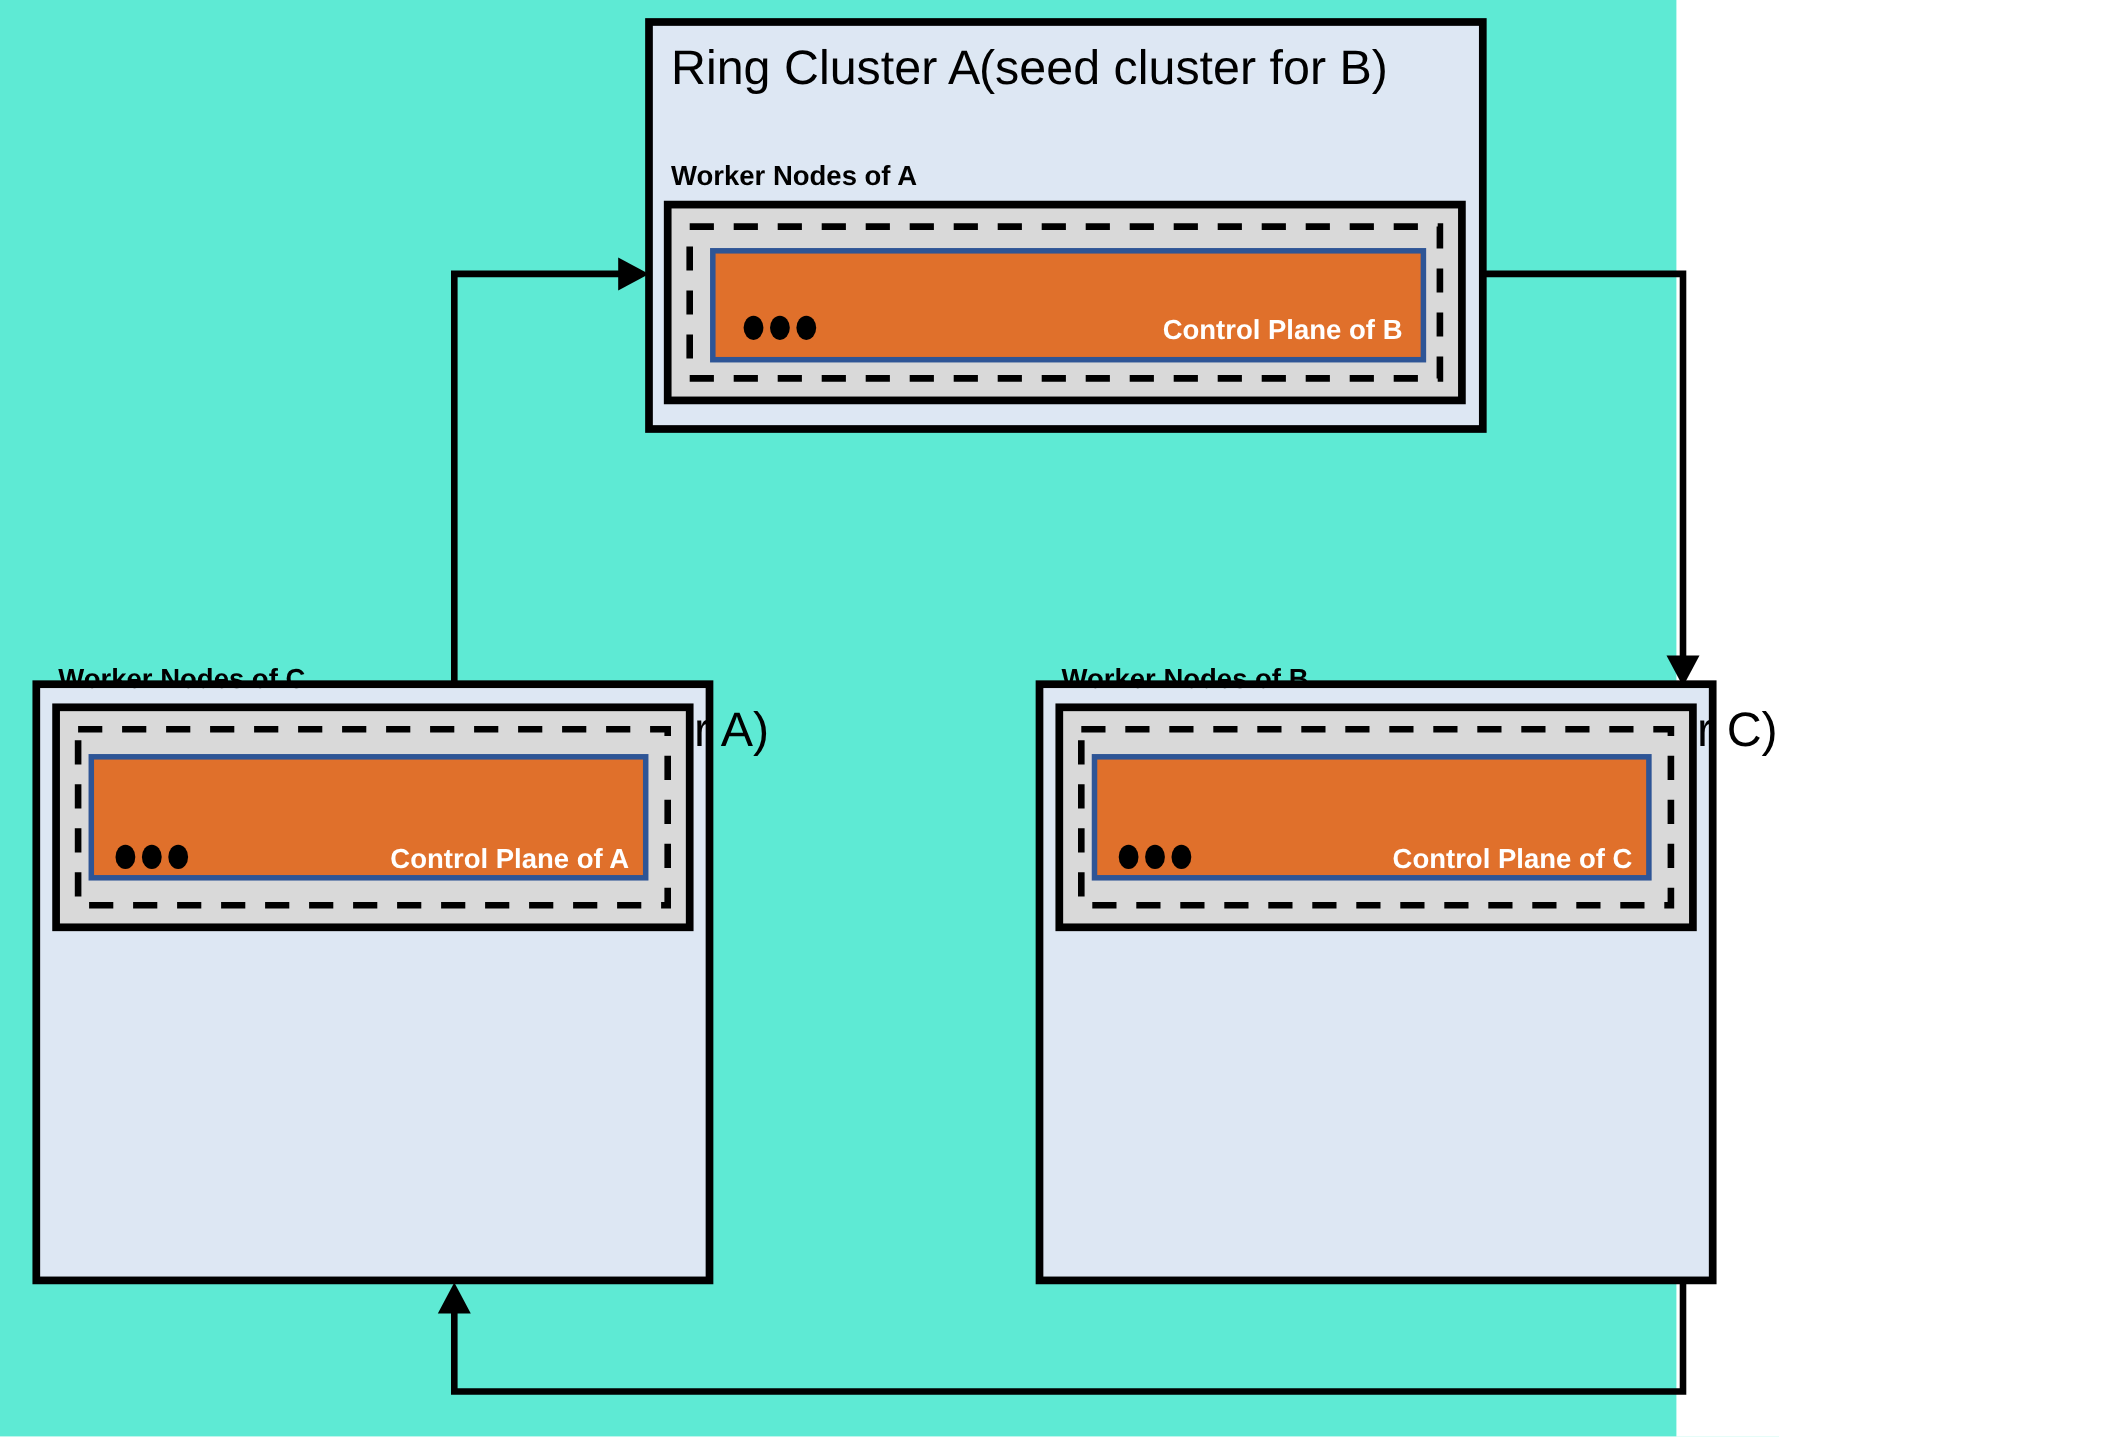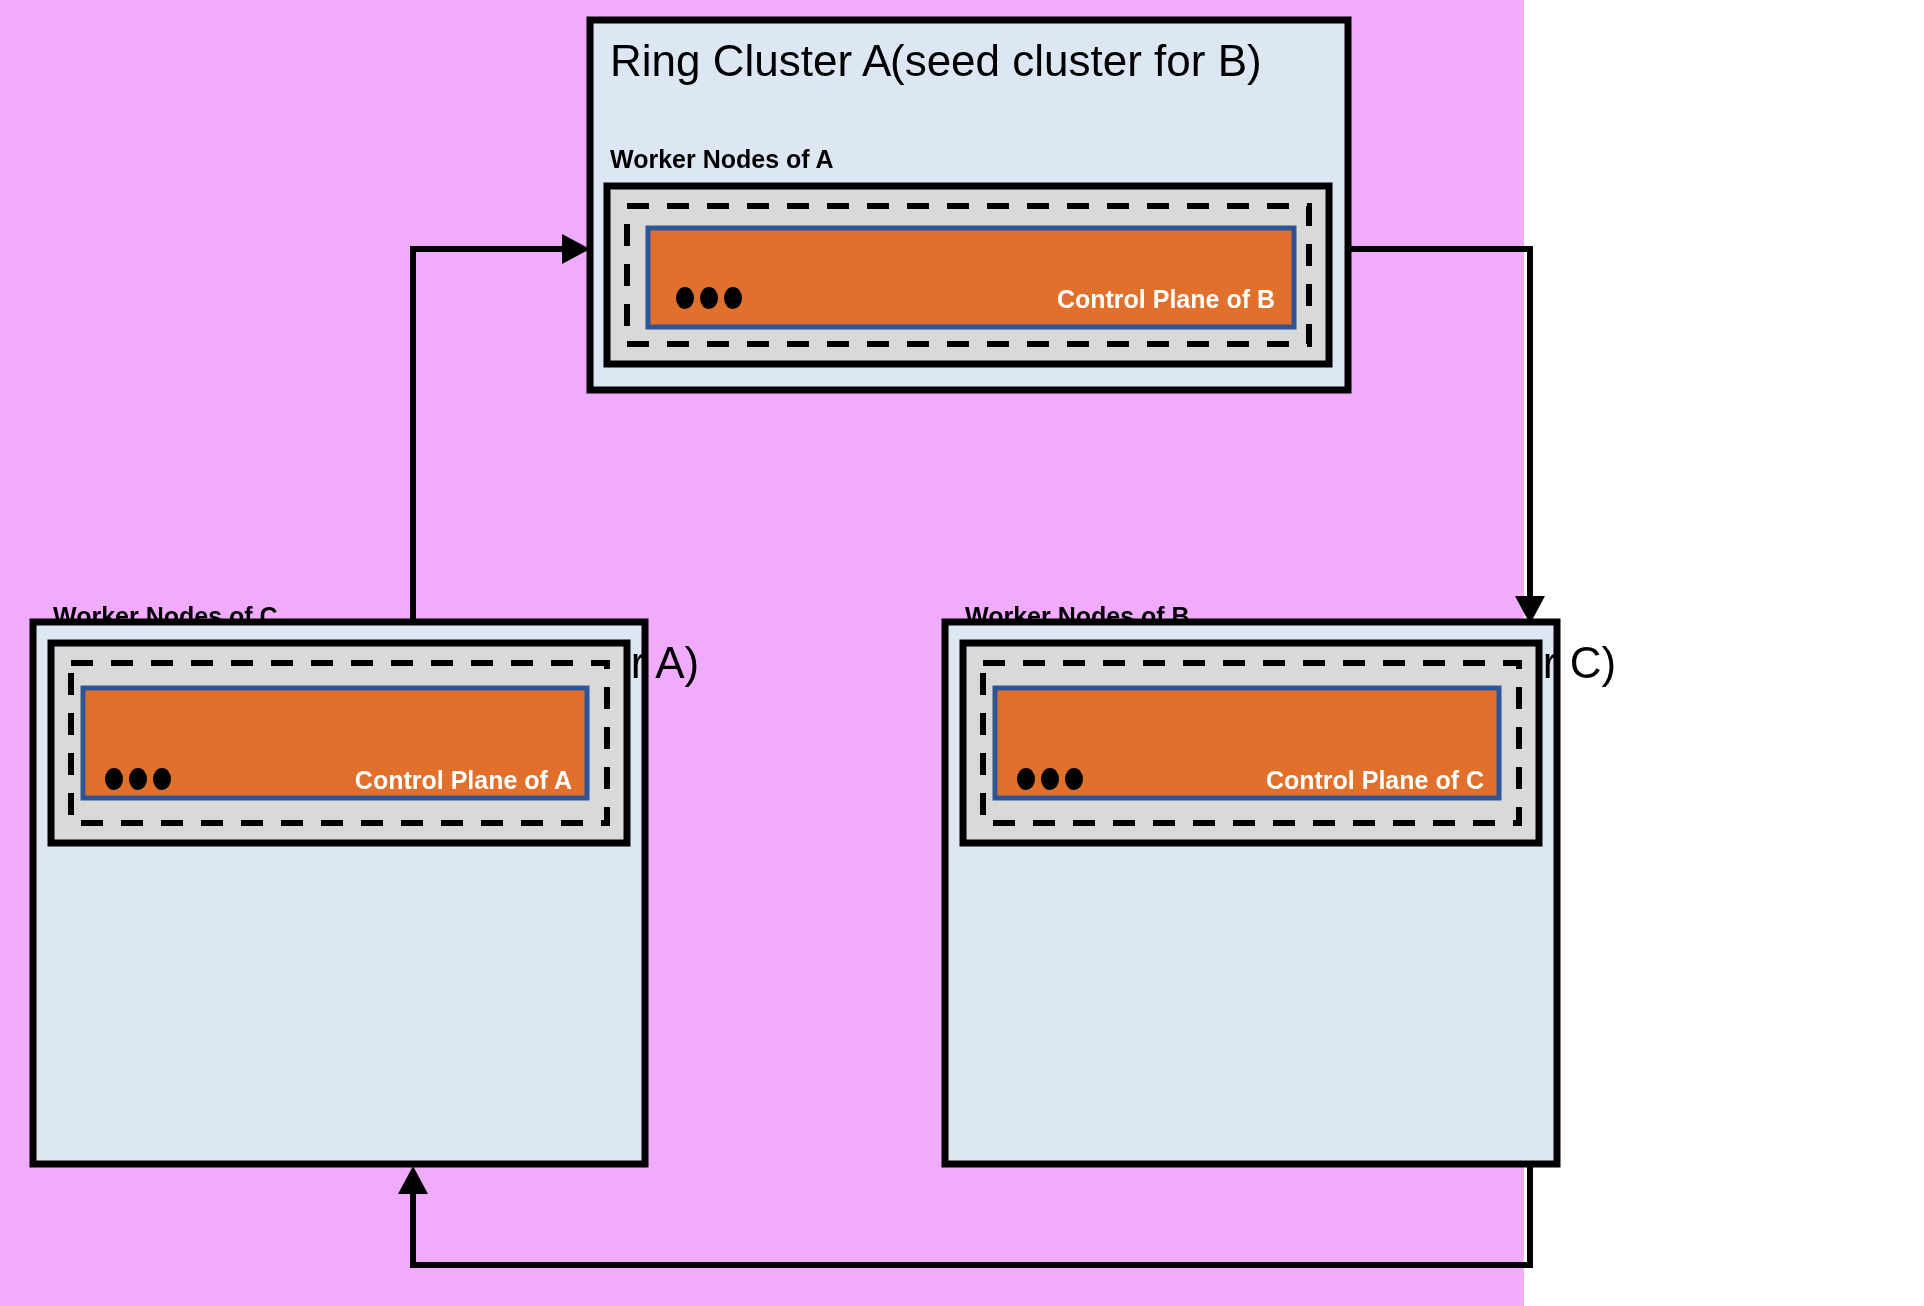--- a/index.html
+++ b/index.html
@@ -11,21 +11,21 @@
   body {
     width: 1924px;
     height: 1306px;
     font-family: "Liberation Sans", sans-serif;
     overflow: hidden;
   }
   #diagram-root {
     position: relative;
     width: 1524px;
     height: 1306px;
-    background: #f0abfc;
+    background: #5eead4;
   }
   svg.canvas {
     position: absolute;
     top: 0;
     left: 0;
     width: 1924px;
     height: 1306px;
     display: block;
   }
   .cluster-box {

